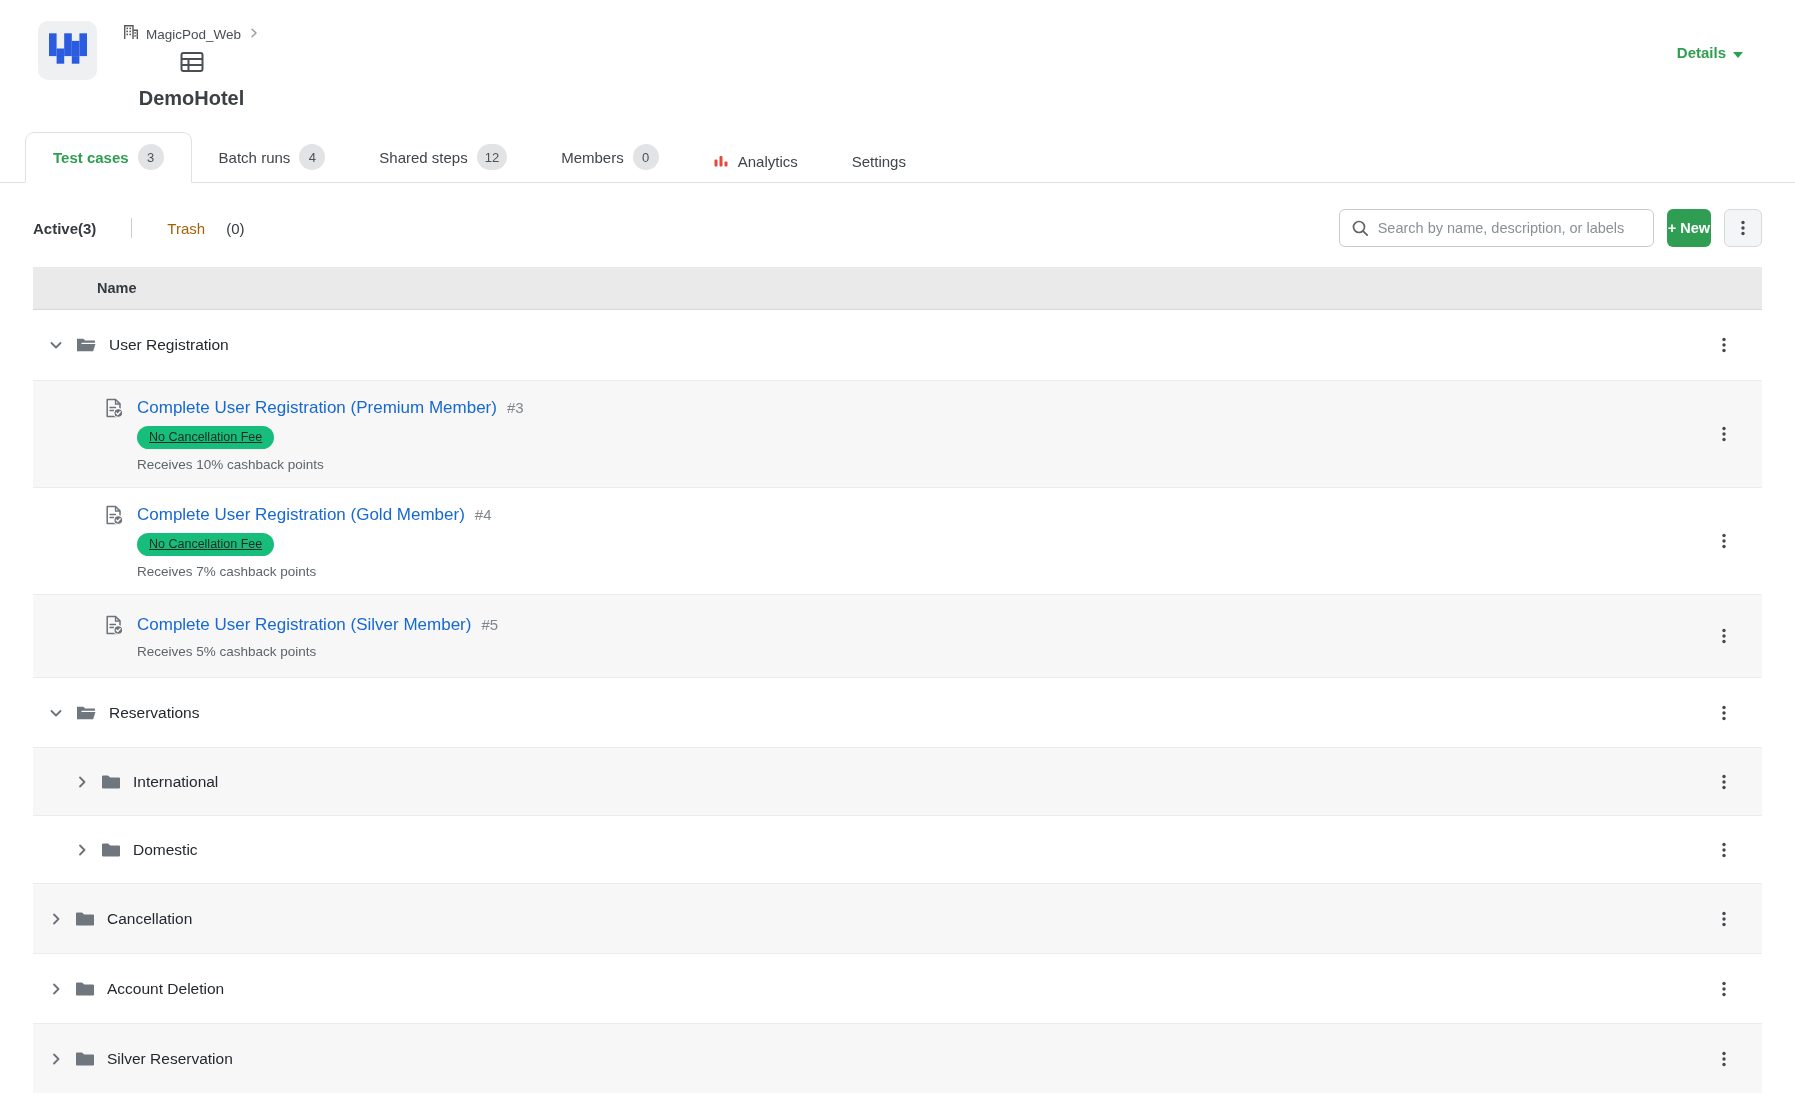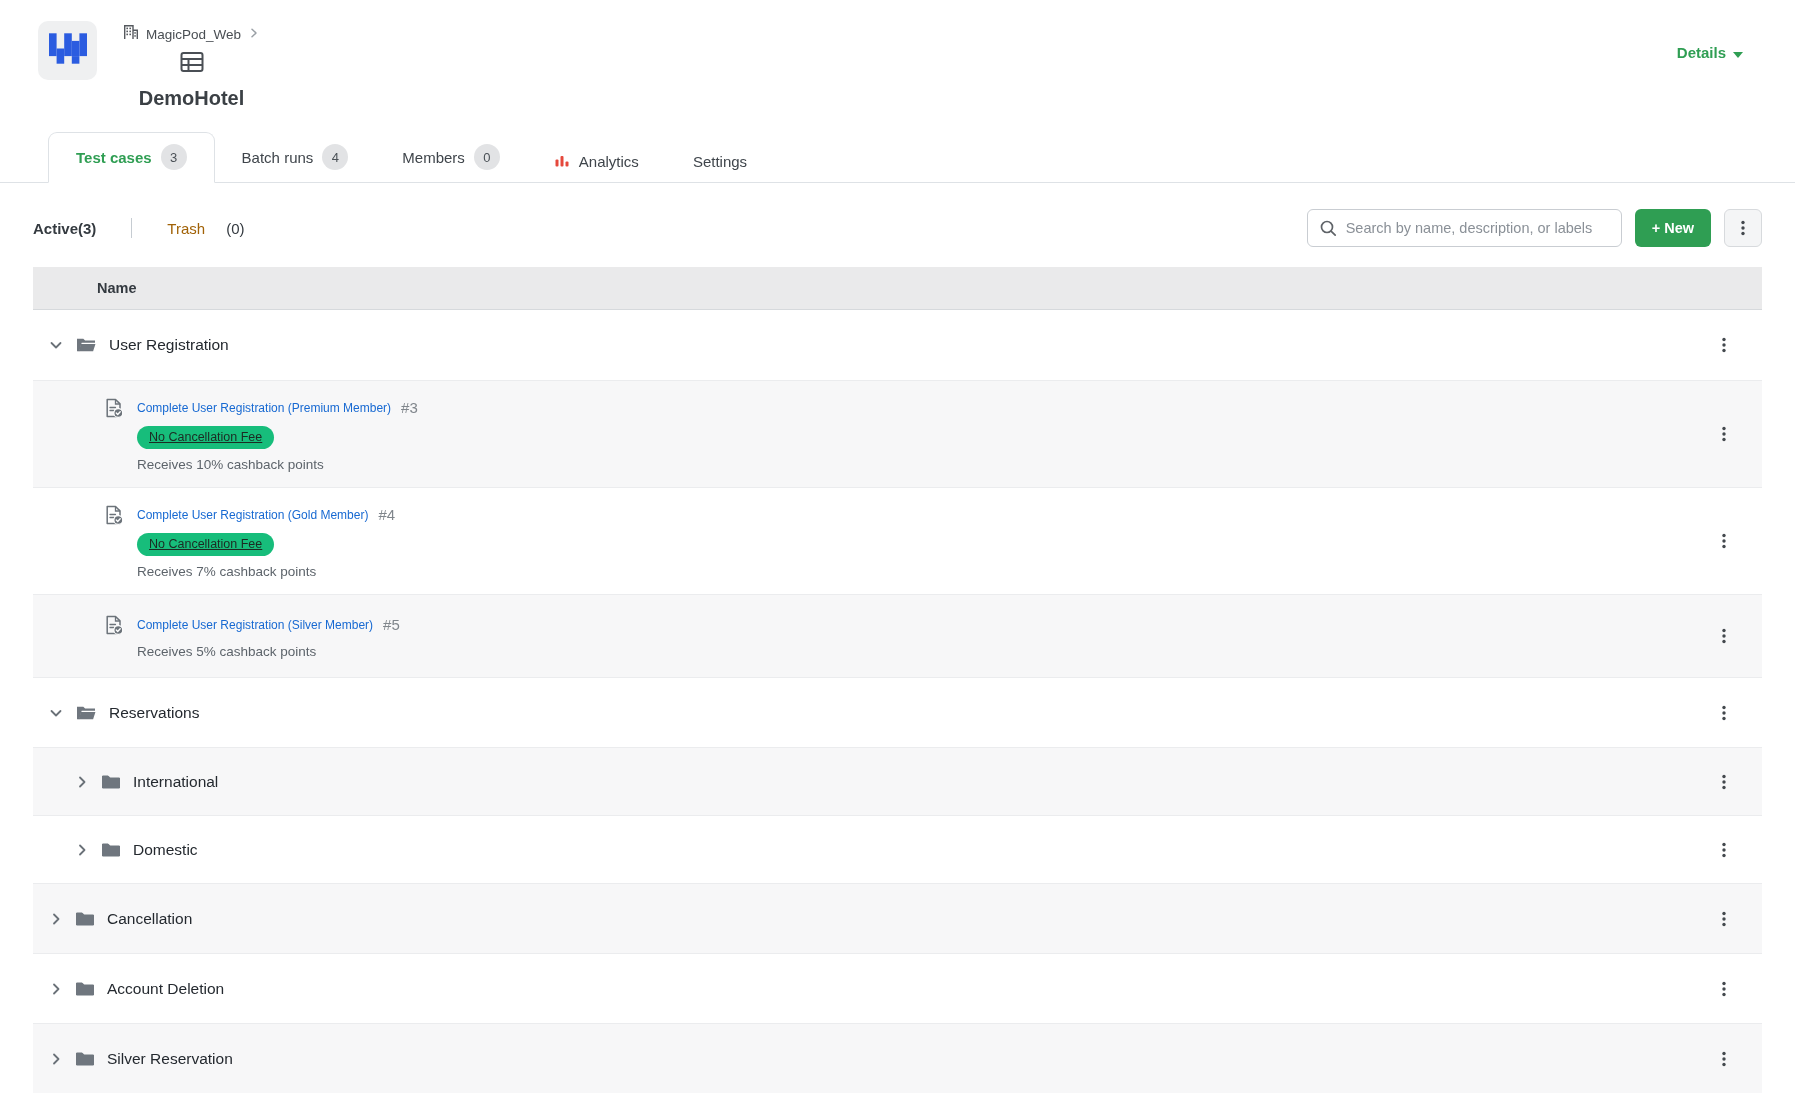--- a/index.html
+++ b/index.html
@@ -12,21 +12,21 @@
     display:flex; align-items:center; justify-content:center; flex:0 0 auto; }
   .crumb-col { margin-left:26px; padding-top:3px; }
   .crumb-line { display:flex; align-items:center; gap:7px; }
   .crumb-text { font-size:13.5px; color:#494e53; }
   .title-line { display:flex; align-items:center; gap:10px; margin-top:7px;flex-direction:column; }
   .page-title { font-size:20px; font-weight:bold; color:#3b4045; }
   .details { position:absolute; right:52px; top:44px; display:flex; align-items:center; gap:7px;
     color:#2f9e53; font-weight:bold; font-size:15px; cursor:pointer; }
 
   
-  .tabbar { margin-top:22px; padding:0 48px; border-bottom:1px solid #dee2e6;
+  .tabbar { margin-top:22px; padding:0 25px; border-bottom:1px solid #dee2e6;
     display:flex; align-items:flex-end; }
   .tab { display:flex; align-items:center; gap:9px; padding:11px 27px 12px;
     font-size:15px; color:#3f454b; cursor:pointer; white-space:nowrap; }
   .tab.active { background:#fff; border:1px solid #dee2e6; border-bottom:1px solid #fff;
     margin-bottom:-1px; border-radius:9px 9px 0 0; color:#2f9e53; font-weight:bold; }
   .tab-badge { display:inline-flex; align-items:center; justify-content:center;
     min-width:26px; height:26px; padding:0 8px; border-radius:13px;
     background:#e2e3e5; color:#4b5157; font-size:13px; font-weight:normal; }
 
   
@@ -36,21 +36,21 @@
   .v-divider { width:1px; height:20px; background:#c6ccd2; margin:0 14px; }
   .trash-link { color:#a16207; cursor:pointer; }
   .trash-count { color:#343a40; }
   .toolbar-right { display:flex; align-items:center; }
   .search-wrap { position:relative; }
   .search-input { width:315px; height:38px; border:1px solid #c9cdd2; border-radius:6px;
     padding:0 12px 0 38px; font-size:14.5px; color:#333; font-family:"Liberation Sans",sans-serif; }
   .search-input::placeholder { color:#8a9097; }
   .search-ico { position:absolute; left:12px; top:10px; }
   .btn-new { height:38px; margin-left:13px; background:#2f9e53; color:#fff; border:none;
-    border-radius:6px; font-size:14.5px; font-weight:bold; padding:0 17px; cursor:pointer;
+    border-radius:6px; font-size:14.5px; font-weight:bold; padding:0 1px; cursor:pointer;
     font-family:"Liberation Sans",sans-serif; }
   .btn-kebab { width:38px; height:38px; margin-left:13px; background:#f4f5f6;
     border:1px solid #d7dadd; border-radius:6px; display:flex; align-items:center;
     justify-content:center; cursor:pointer; }
 
   
   .table { margin:20px 33px 0; }
   .thead { background:#eaeaeb; height:43px; display:flex; align-items:center;
     padding-left:64px; font-size:14.5px; font-weight:bold; color:#343a40;
     border-bottom:1px solid #d6d9dc; }
@@ -59,21 +59,21 @@
   .row.alt { background:#f7f7f8; }
   .row-folder { height:70px; padding-left:14px; }
   .row-folder.nested { height:68px; padding-left:40px; }
   .chev { width:18px; display:flex; justify-content:center; cursor:pointer; }
   .folder-ico { margin-left:10px; display:flex; }
   .folder-label { margin-left:12px; font-size:15.5px; color:#24292f; }
   .row-case { height:107px; padding-left:70px; }
   .row-case.no-badge { height:83px; }
   .case-col { display:flex; flex-direction:column; justify-content:center; }
   .case-line1 { display:flex; align-items:center; }
-  .case-title { margin-left:12px; font-size:12px; color:#1769d2; cursor:pointer; }
+  .case-title { margin-left:12px; font-size:17px; color:#1769d2; cursor:pointer; }
   .case-num { margin-left:10px; font-size:15px; color:#80868c; }
   .label-badge { margin:7px 0 0 34px; align-self:flex-start; background:#17bd7b;
     color:#1c2b23; font-size:12.5px; padding:4px 12px 5px; border-radius:999px; cursor:pointer;text-decoration:underline; }
   .case-desc { margin:8px 0 0 34px; font-size:13.5px; color:#5d646b; }
   .row-kebab { position:absolute; right:30px; top:50%; transform:translateY(-50%);
     cursor:pointer; display:flex; }
 </style>
 </head>
 <body>
 
@@ -142,20 +142,24 @@
 </div>
 
 <div class="tabbar">
   <div class="tab active">
     <span>Test cases</span>
     <span class="tab-badge">3</span>
   </div>
   <div class="tab">
     <span>Batch runs</span>
     <span class="tab-badge">4</span>
+  </div>
+  <div class="tab">
+    <span>Shared steps</span>
+    <span class="tab-badge">12</span>
   </div>
   <div class="tab">
     <span>Members</span>
     <span class="tab-badge">0</span>
   </div>
   <div class="tab">
     <span style="display:flex;">
       <svg width="16" height="15" viewBox="0 0 16 15">
         <g fill="#e5483c">
           <rect x="1.5" y="5.5" width="3" height="7" rx="1"></rect>

